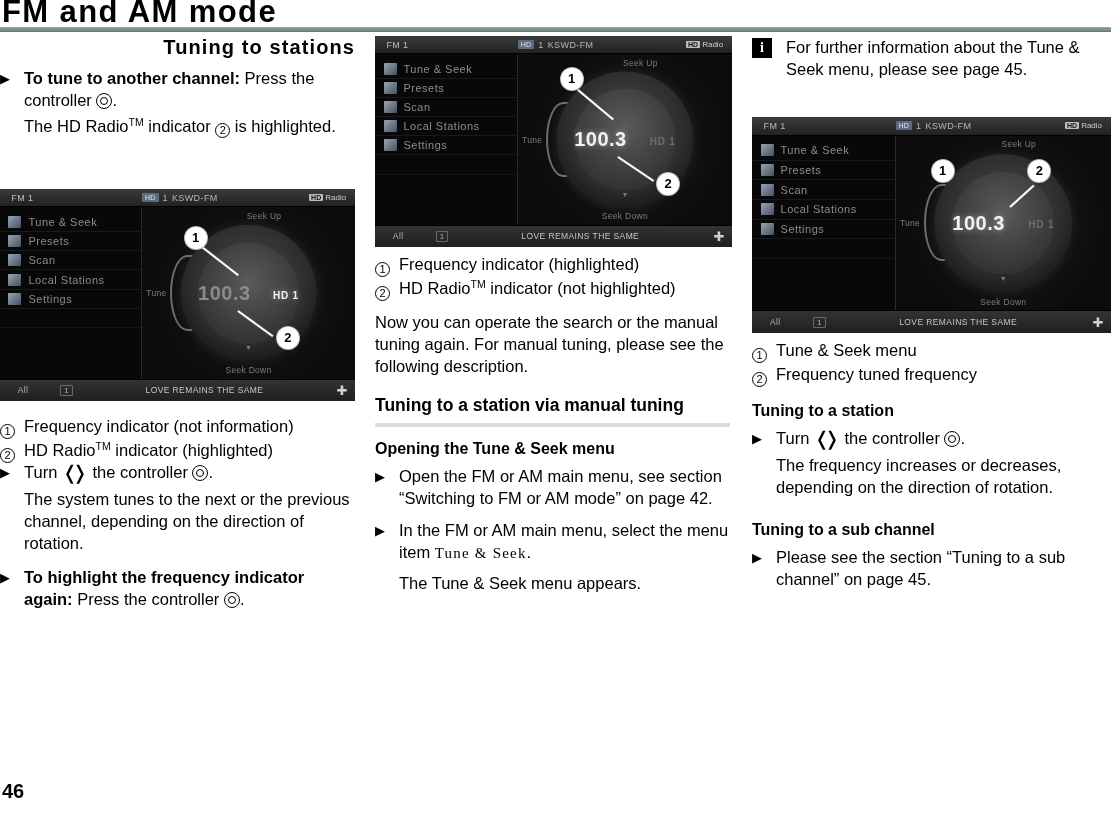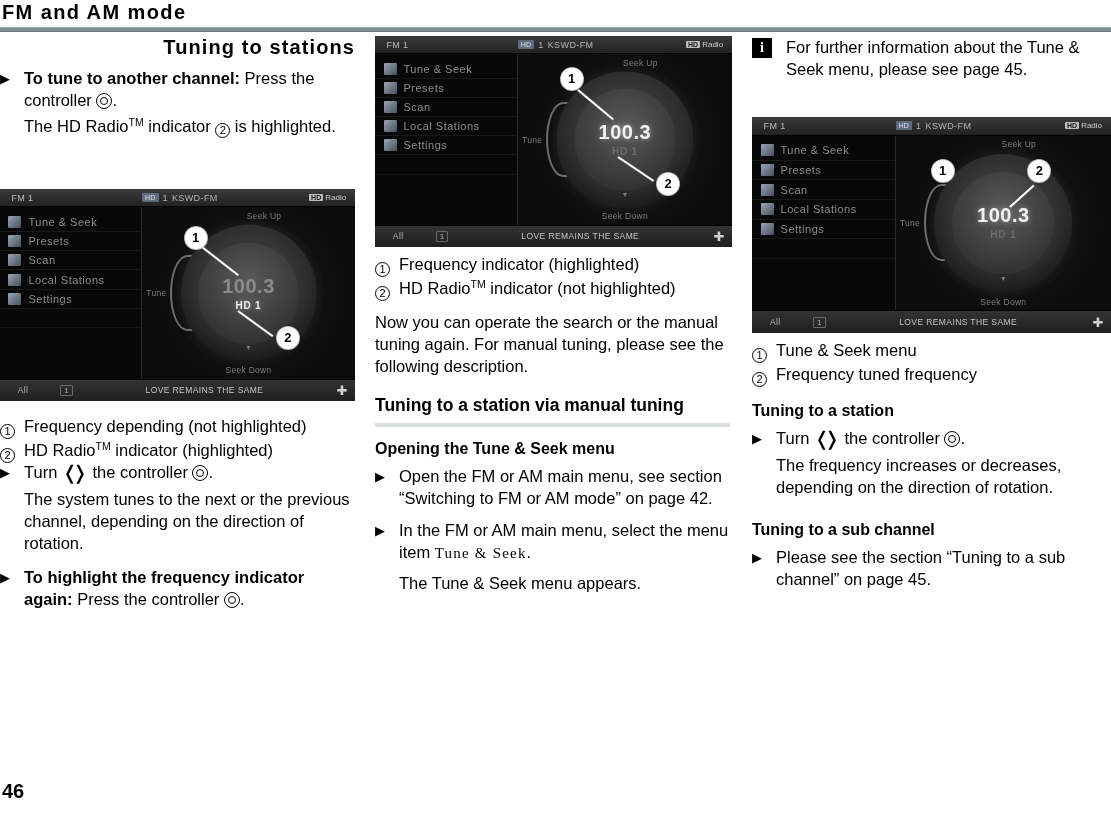--- a/index.html
+++ b/index.html
@@ -12,21 +12,21 @@
     overflow: hidden;
   }
   .page { position: relative; width: 1111px; height: 813px; }
 
   
   .page-header {
     position: absolute; left: 0; top: 0; width: 1111px;
   }
   .page-header h1 {
     margin: 0; padding: 0 0 0 2px;
-    font-size: 20px; font-weight: bold;
+    font-size: 31px; font-weight: bold;
     letter-spacing: 1.4px;
     line-height: 24px;
   }
   .header-rule {
     margin-top: 3px;
     height: 5px; width: 1111px;
     background: #7f9093;
     border-top: 1px solid #9aa9ac;
     border-bottom: 1px solid #66787b;
   }
@@ -206,22 +206,22 @@
   .dial-outer {
     position: absolute; inset: 0;
     border-radius: 50%;
     background: radial-gradient(circle at 50% 42%, #4a4a4a 0%, #2e2e2e 55%, #1a1a1a 78%, #121212 100%);
     box-shadow: 0 0 10px 2px rgba(120,120,120,.12);
   }
   .dial-inner {
     position: absolute; inset: 13%;
     border-radius: 50%;
     background: radial-gradient(circle at 50% 38%, #5a5a5a 0%, #3b3b3b 60%, #262626 100%);
-    display: flex; flex-direction: column;
-    align-items: center; justify-content: center;
+    display: flex; flex-direction: row;
+    align-items: center; justify-content: space-between;
   }
   .dial-freq {
     font-size: 20px; font-weight: bold; letter-spacing: .5px;
     line-height: 1;
   }
   .dial-freq.hi { color: #f2f2f2; text-shadow: 0 0 6px rgba(255,255,255,.45); }
   .dial-freq.lo { color: #8b8b8b; }
   .dial-hd {
     font-size: 10px; font-weight: bold; margin-top: 4px; letter-spacing: .8px;
   }
@@ -372,21 +372,21 @@
           <div class="leader" style="left:57%;top:27%;width:13%;transform:rotate(38deg);"></div>
           <div class="callout" style="left:52%;top:18%;">1</div>
           <div class="leader" style="left:67%;top:57%;width:12%;transform:rotate(36deg);"></div>
           <div class="callout" style="left:78%;top:65%;">2</div>
         </div>
       </div>
 
       <div class="legend" style="position:absolute;left:0;top:372px;width:100%;">
         <div class="legend-row">
           <div class="key"><span class="circnum">1</span></div>
-          <div class="val">Frequency depending (not highlighted)</div>
+          <div class="val">Frequency indicator (not information)</div>
         </div>
         <div class="legend-row">
           <div class="key"><span class="circnum">2</span></div>
           <div class="val"><span>HD Radio</span><span class="sup">TM</span><span> indicator (highlighted)</span></div>
         </div>
       </div>
 
       <div style="position:absolute;left:0;top:425px;width:100%;">
         <div class="step">
           <div class="tri">▶</div>

